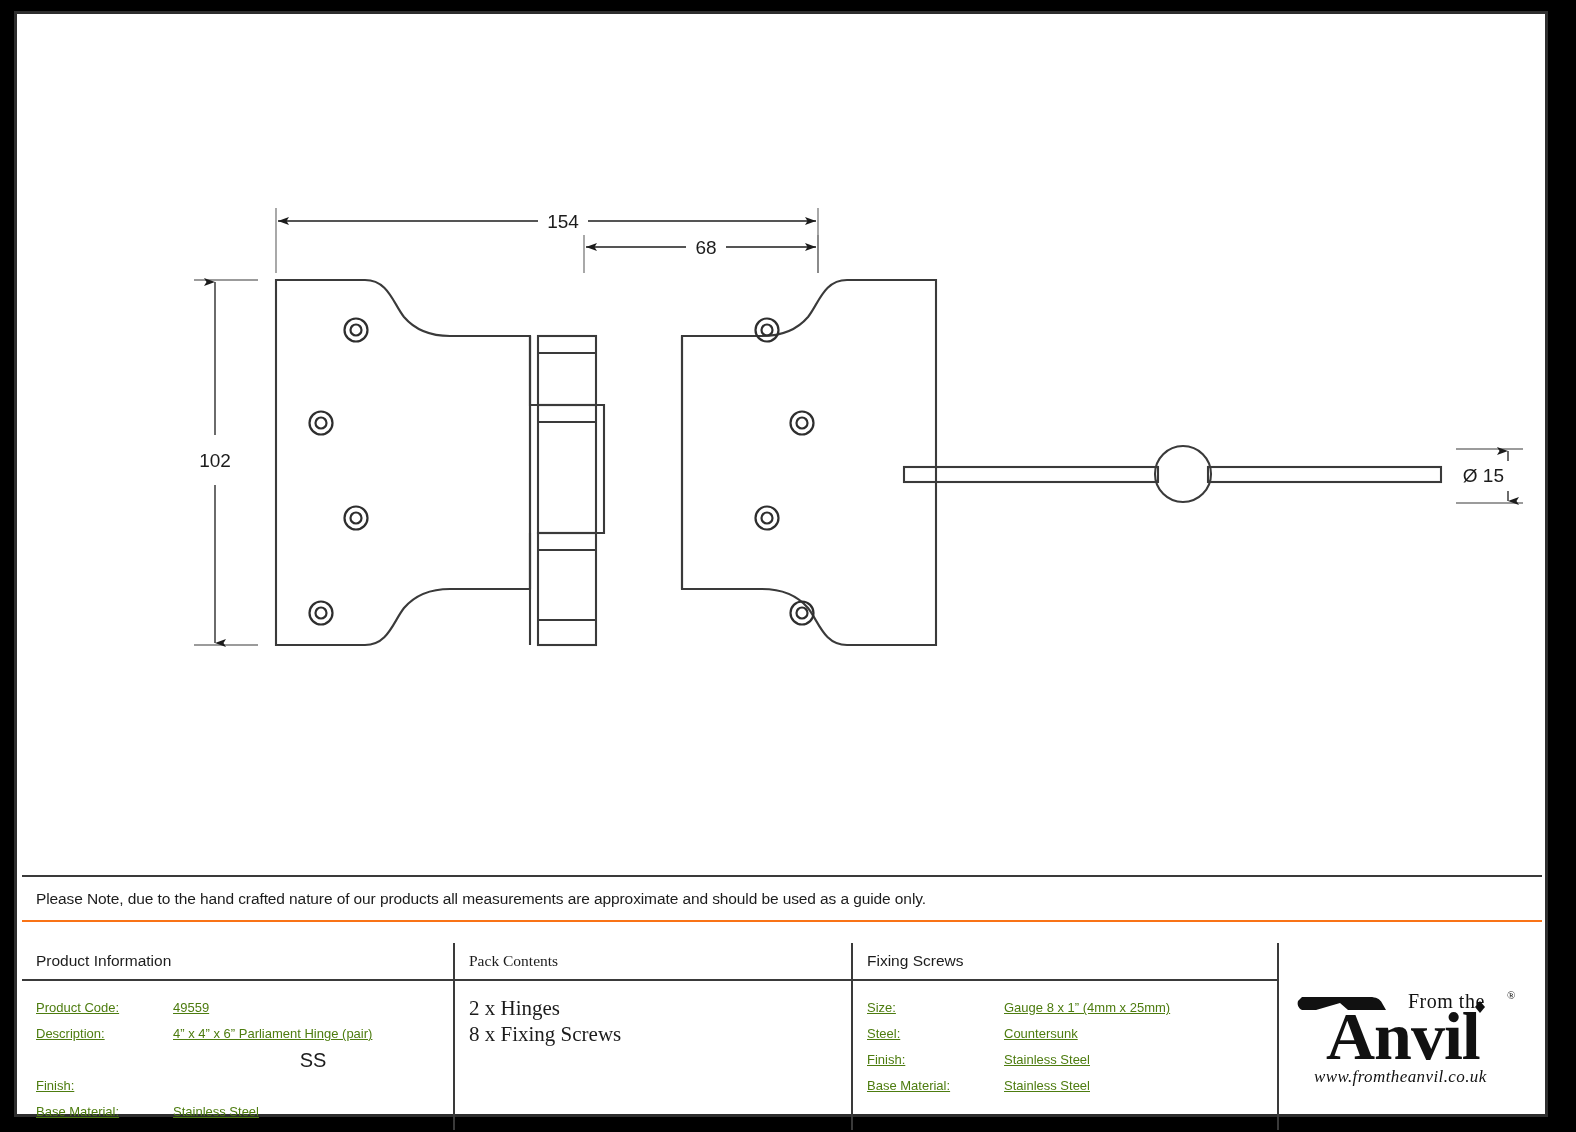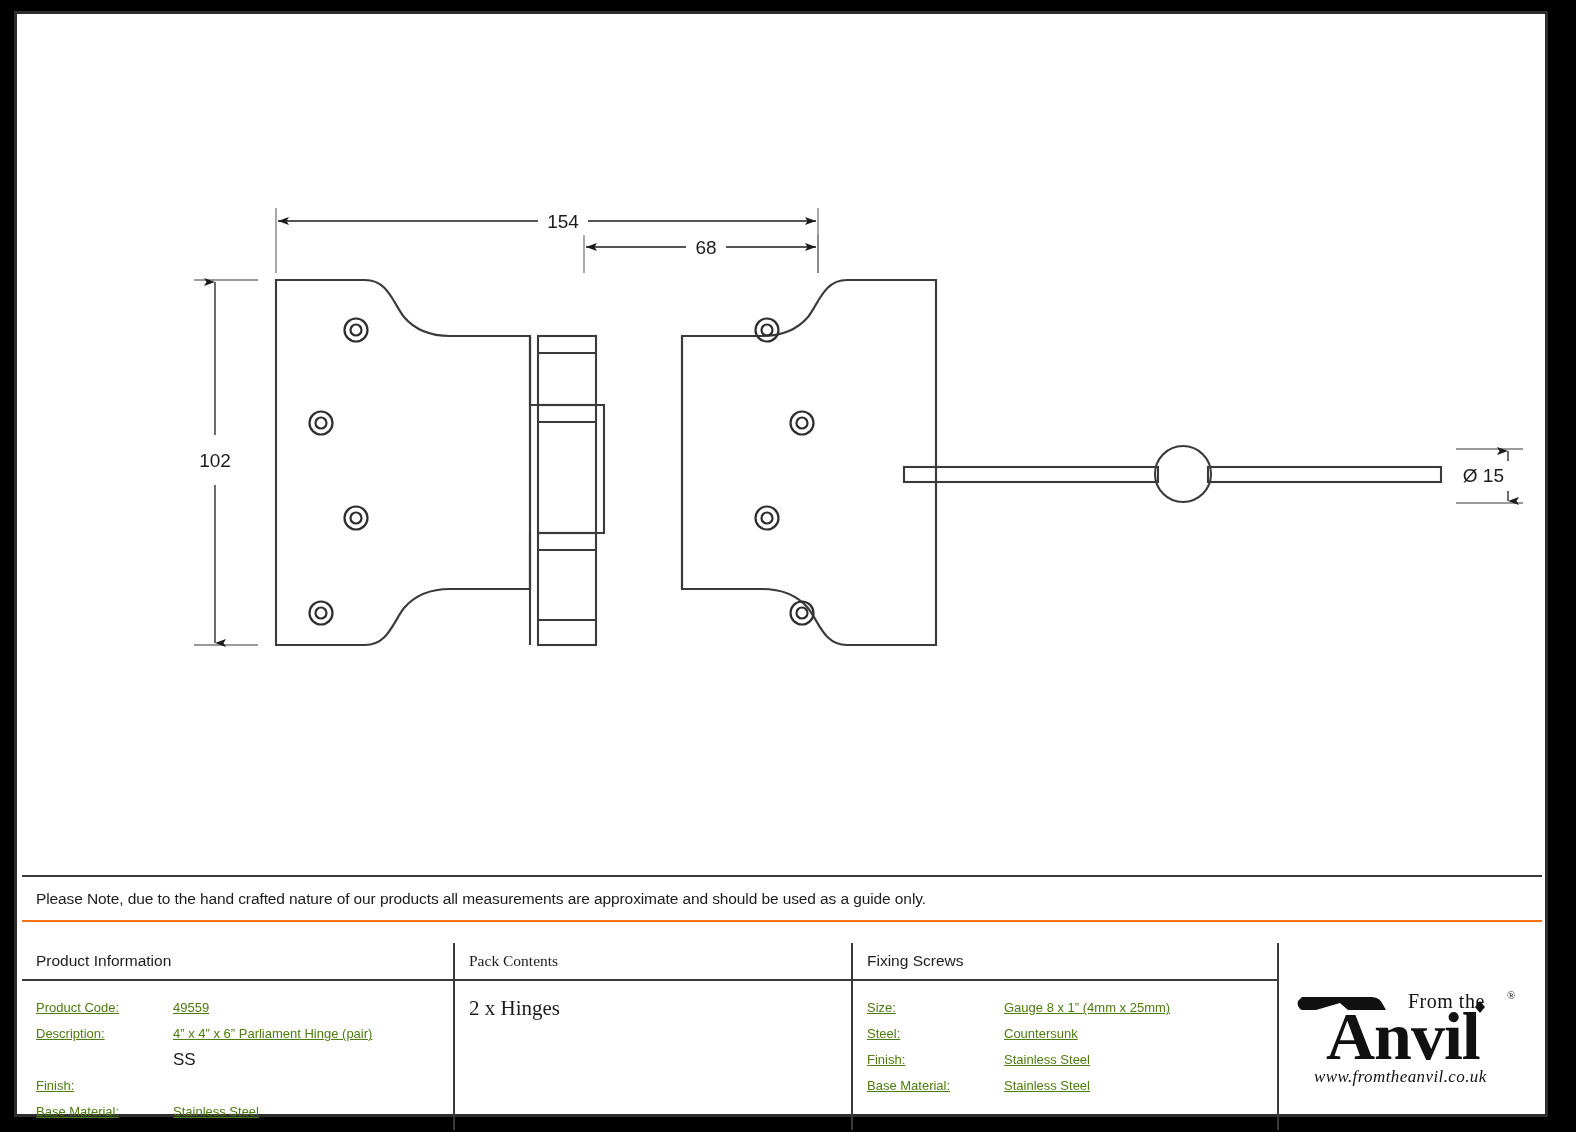--- a/index.html
+++ b/index.html
@@ -130,25 +130,26 @@
   .kv .v { flex: 1; }
   .kv.screws .k { width: 137px; }
 
   .plain-line {
     font-size: 21px;
     color: #1c1c1c;
     line-height: 26px;
     white-space: nowrap;
   }
   .cont-line {
-    font-size: 17px;
+    font-size: 20px;
     color: #1c1c1c;
     line-height: 26px;
     padding-left: 137px;
     white-space: nowrap;
+    text-align: center;
   }
 
   
   .logo-cell {
     position: relative;
     width: 100%;
     height: 187px;
     text-decoration: underline;
   }
   .logo-wrap {
@@ -344,20 +345,21 @@
                 <span class="k">Base Material:</span>
                 <span class="v">Stainless Steel</span>
               </div>
             </div>
           </div>
 
           <div class="col col-pack">
             <div class="col-head">Pack Contents</div>
             <div class="col-body">
               <div class="plain-line">2 x Hinges</div>
+              <div class="plain-line">8 x Fixing Screws</div>
             </div>
           </div>
 
           <div class="col col-screws">
             <div class="col-head">Fixing Screws</div>
             <div class="col-body">
               <div class="kv screws">
                 <span class="k">Size:</span>
                 <span class="v">Gauge 8 x 1” (4mm x 25mm)</span>
               </div>

